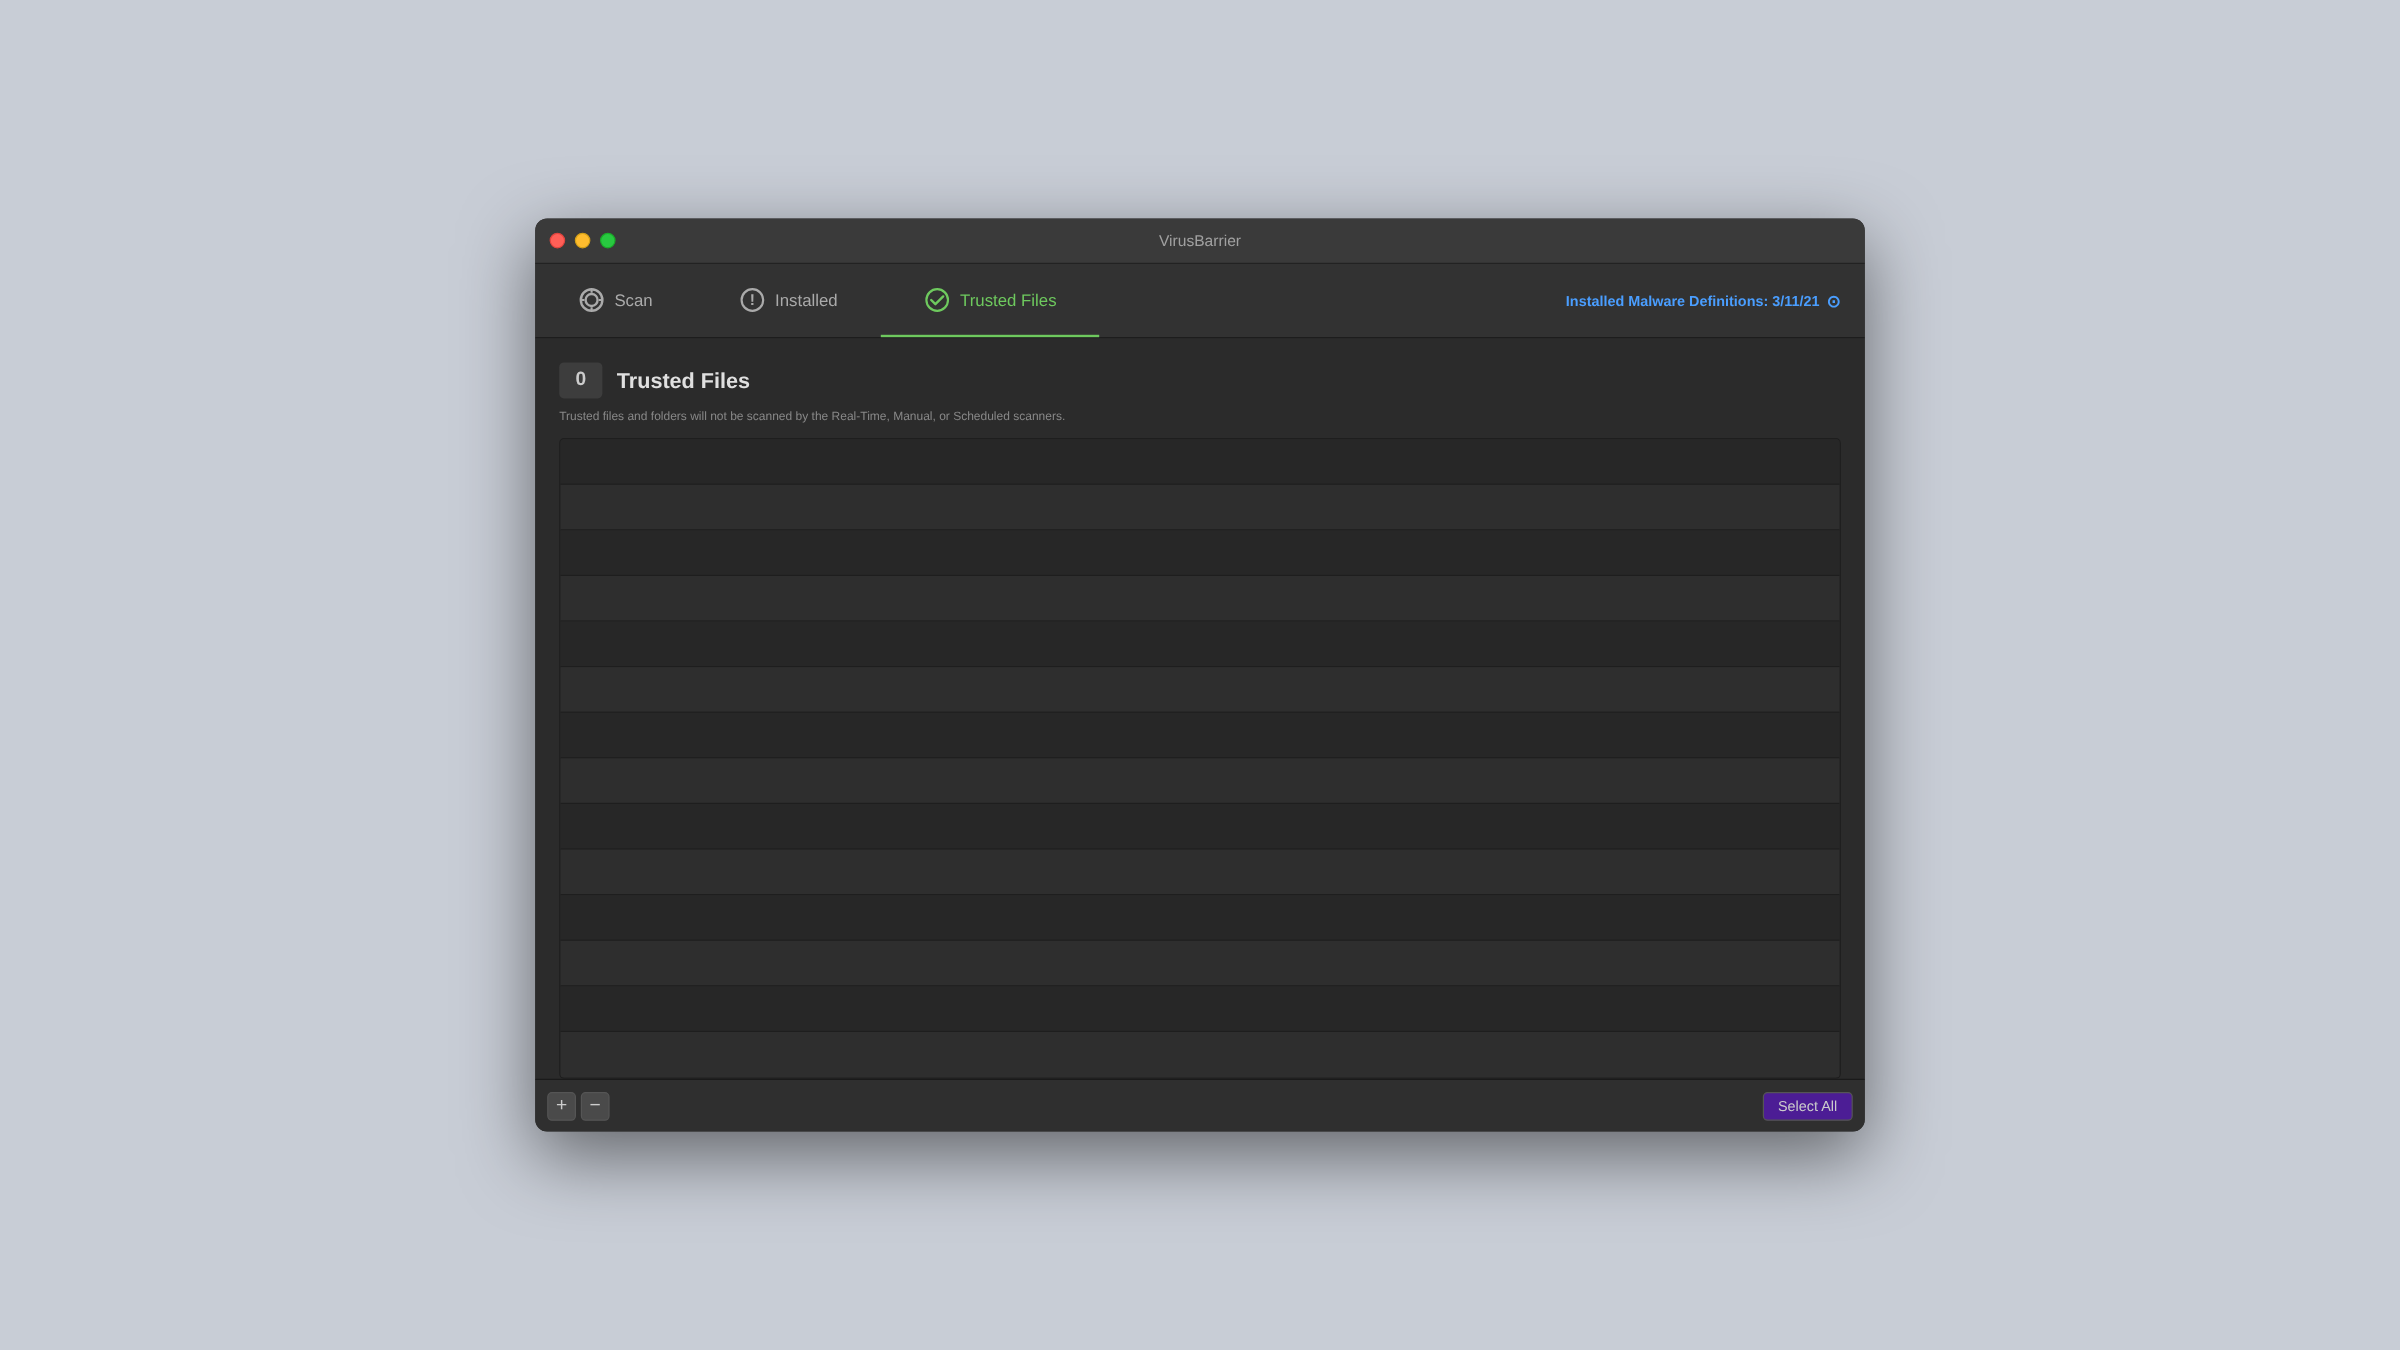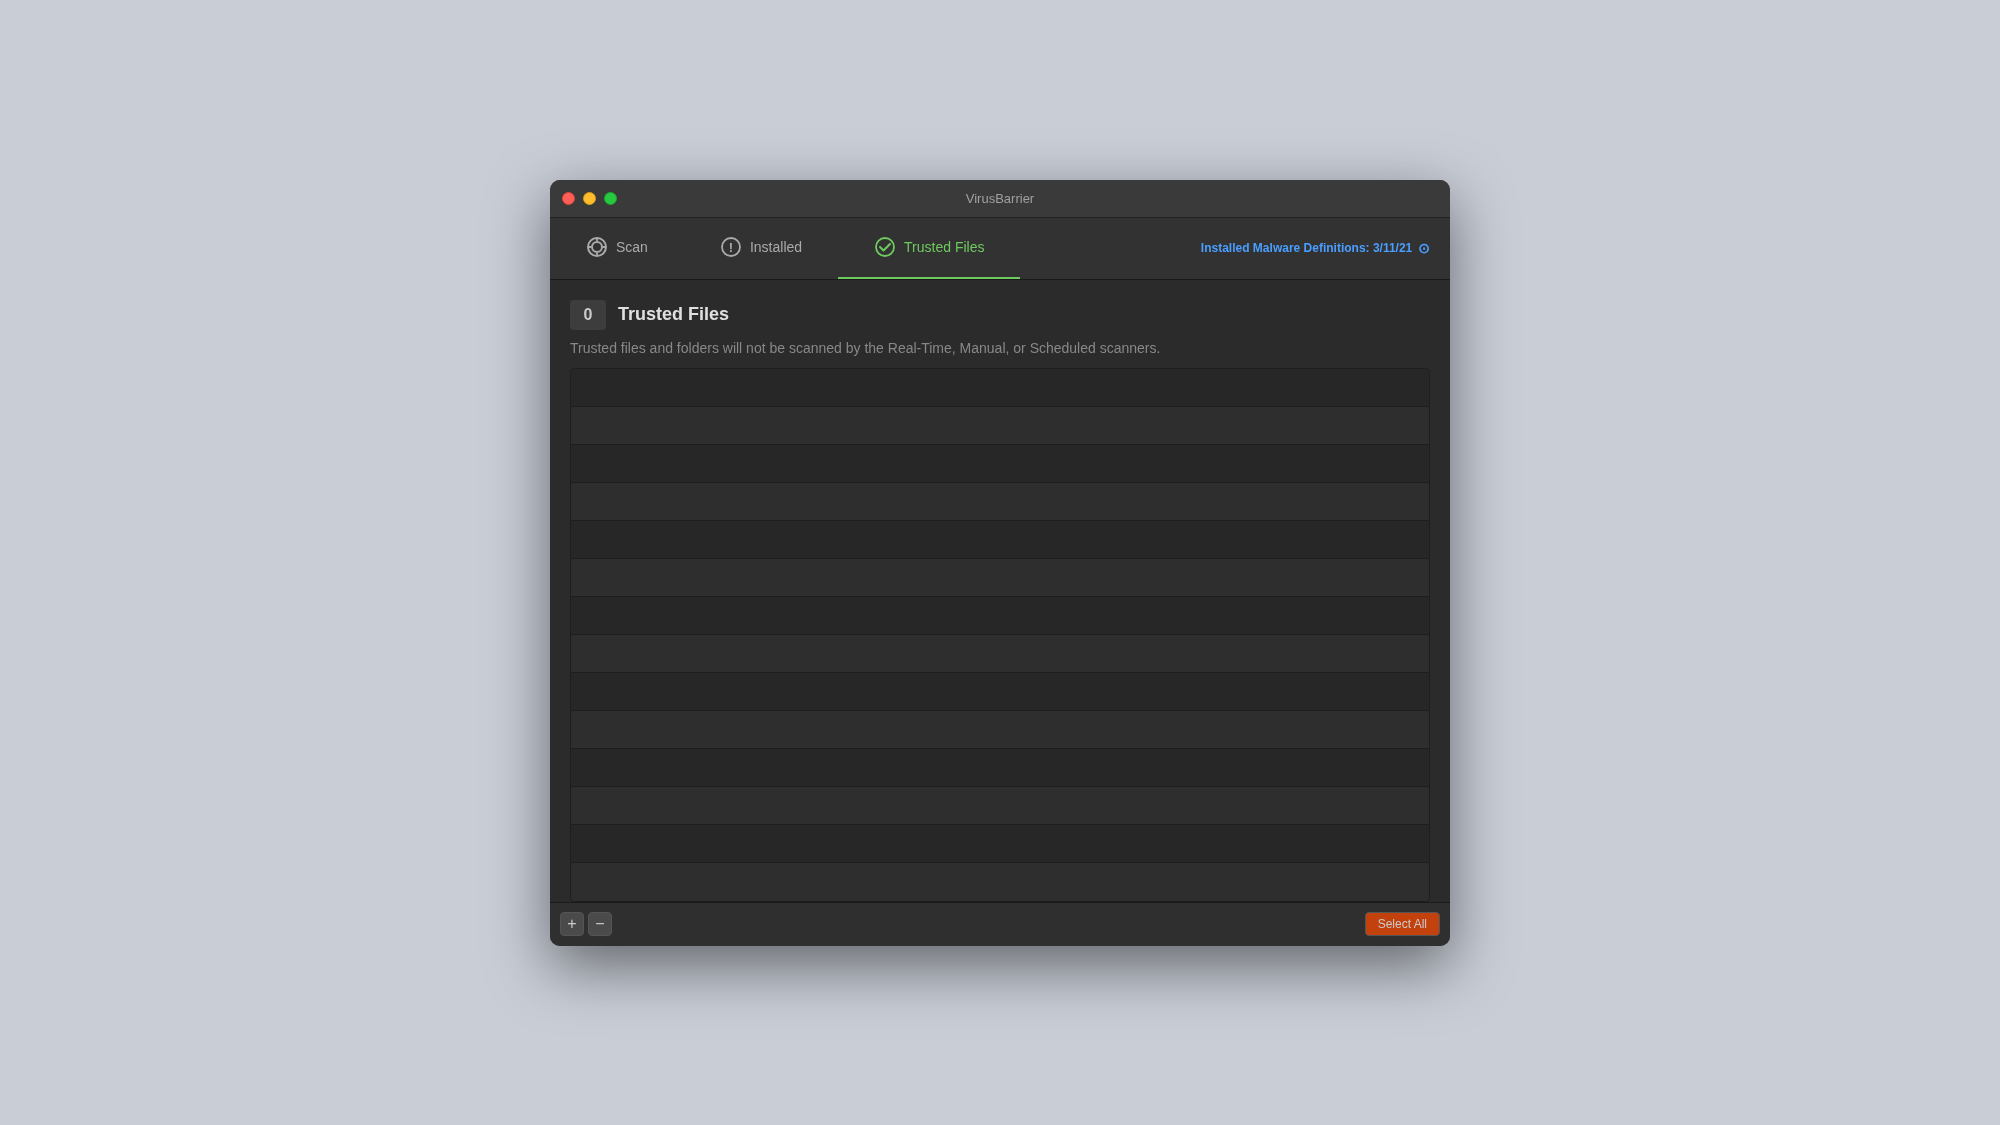--- a/index.html
+++ b/index.html
@@ -8,21 +8,21 @@
       background: #c8cdd6;
       width: 2000px;
       height: 1125px;
       display: flex;
       align-items: center;
       justify-content: center;
       font-family: -apple-system, BlinkMacSystemFont, "Helvetica Neue", sans-serif;
     }
 
     .window {
-      width: 900px;
+      width: 1108px;
       background: #2b2b2b;
       border-radius: 10px;
       overflow: hidden;
       box-shadow: 0 20px 60px rgba(0,0,0,0.5);
     }
 
     
     .titlebar {
       background: #3a3a3a;
       height: 38px;
@@ -141,21 +141,21 @@
     }
 
     .section-title {
       color: #e0e0e0;
       font-size: 18px;
       font-weight: 700;
     }
 
     .description {
       color: #888;
-      font-size: 14px;
+      font-size: 10px;
       margin-bottom: 12px;
     }
 
     
     .file-list {
       border: 1px solid #1e1e1e;
       border-radius: 4px;
       overflow: hidden;
     }
 
@@ -201,21 +201,21 @@
       display: flex;
       align-items: center;
       justify-content: center;
       color: #ccc;
       font-size: 16px;
       cursor: pointer;
       user-select: none;
     }
 
     .select-all-btn {
-      background: #c2410c;
+      background: #4c1d95;
       border: 1px solid #555;
       border-radius: 4px;
       color: #ccc;
       font-size: 12px;
       padding: 4px 12px;
       cursor: pointer;
     }
   </style>
 </head>
 <body>

